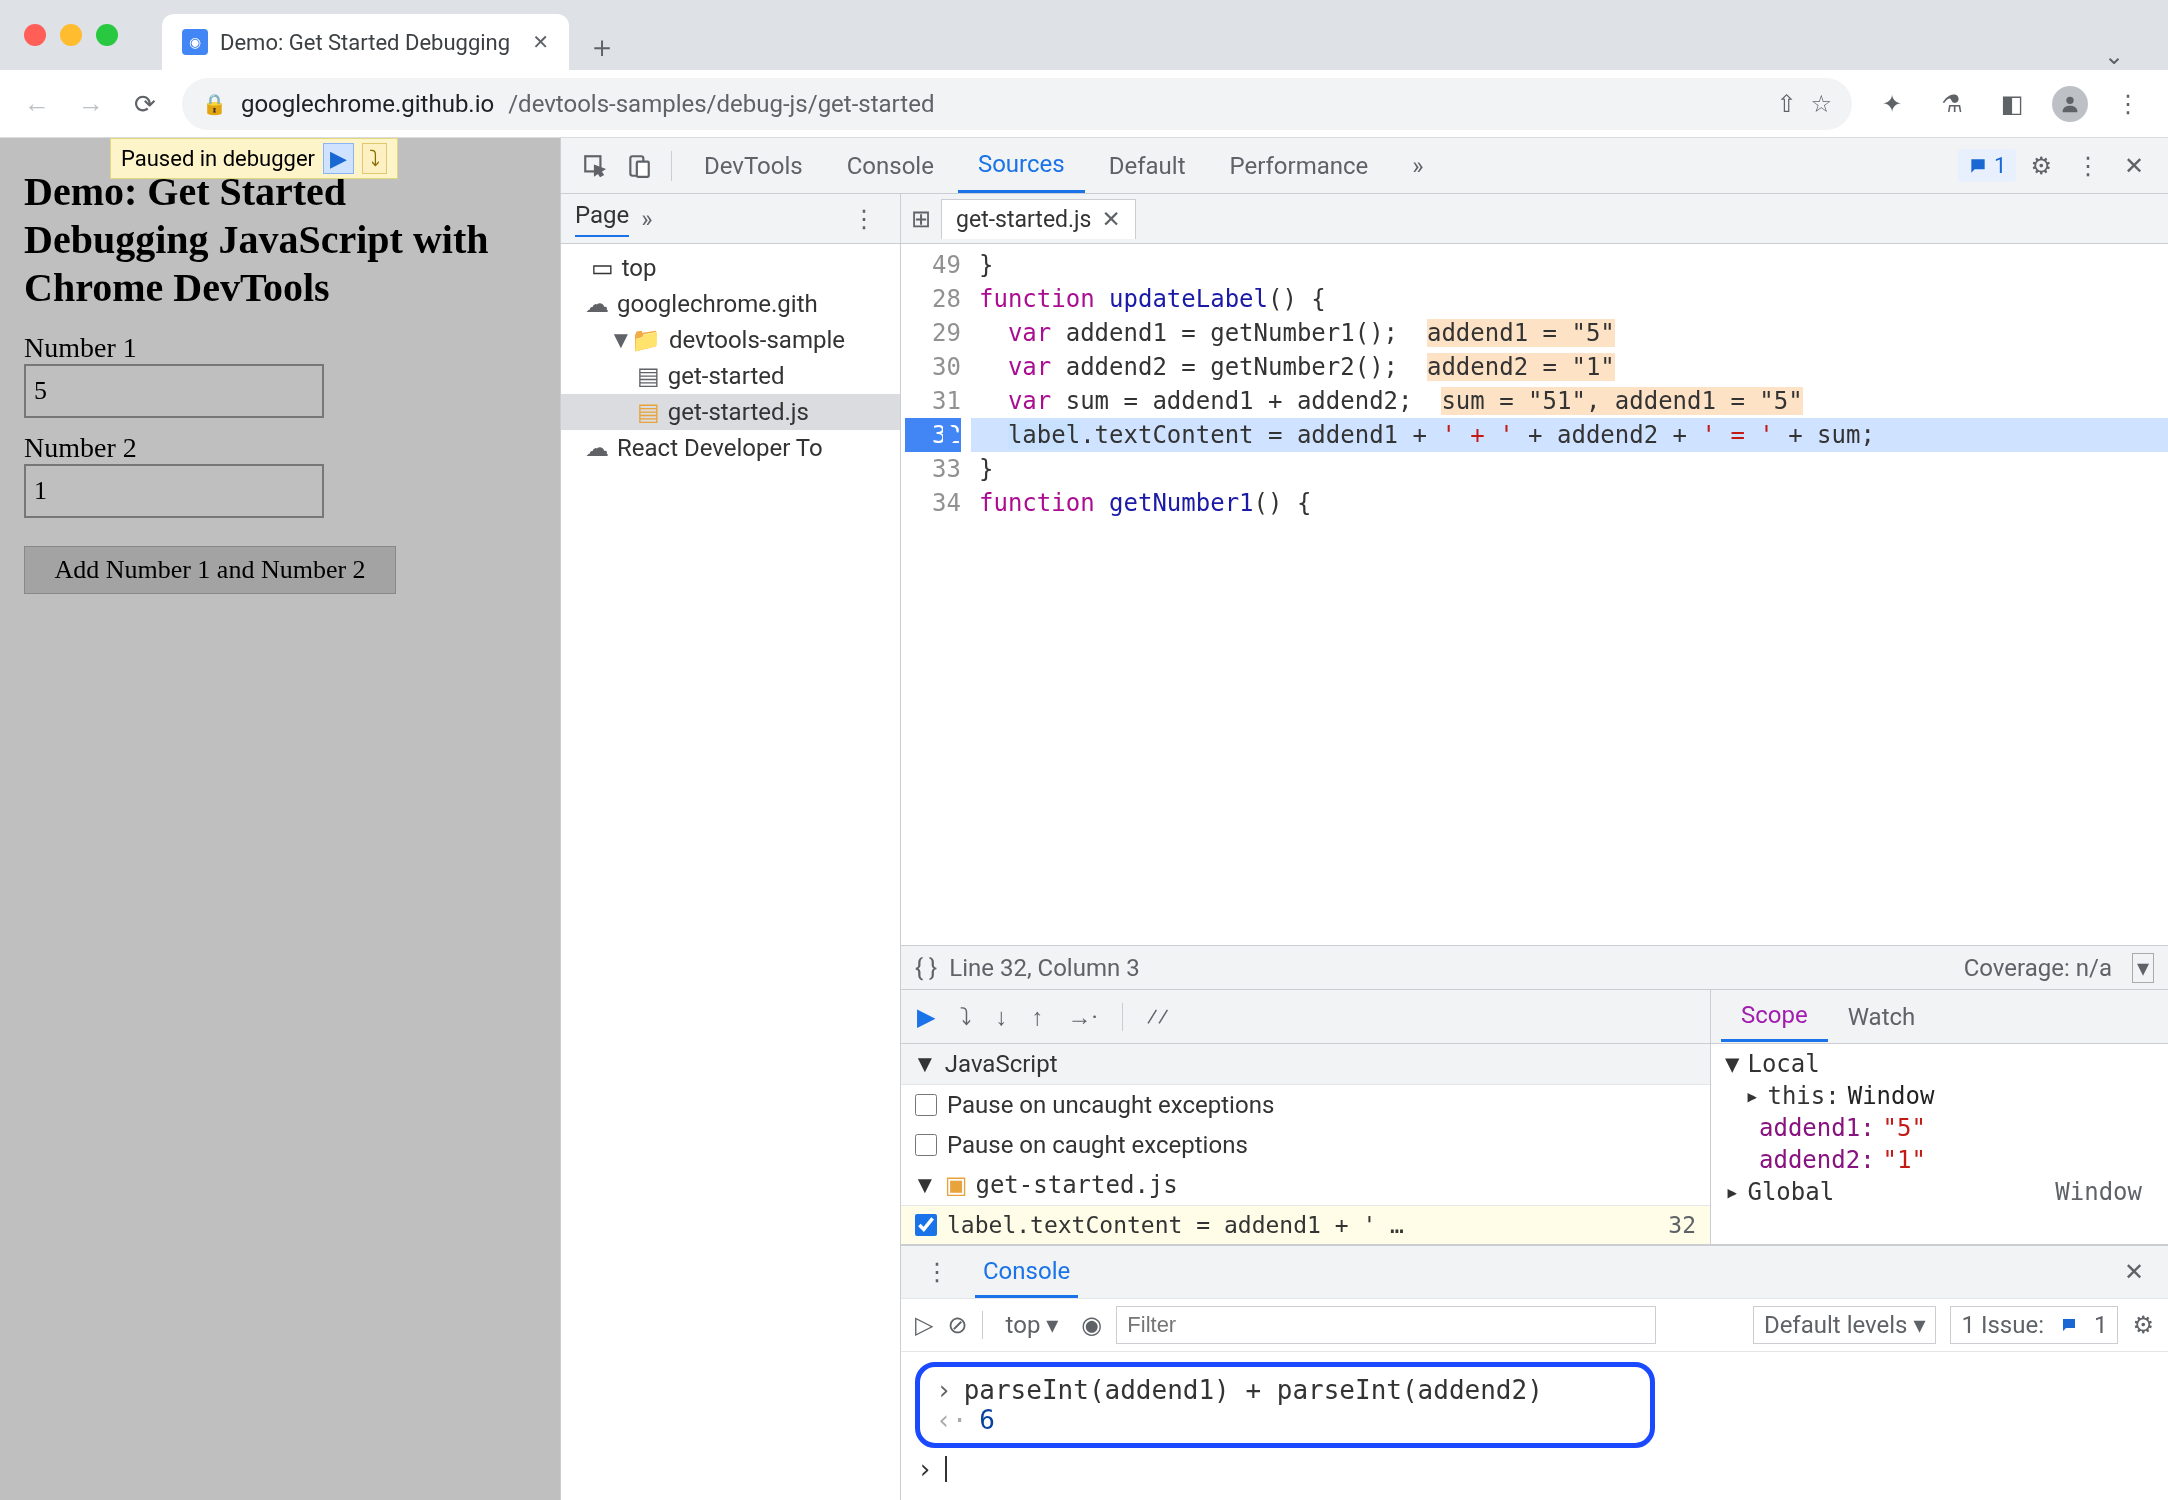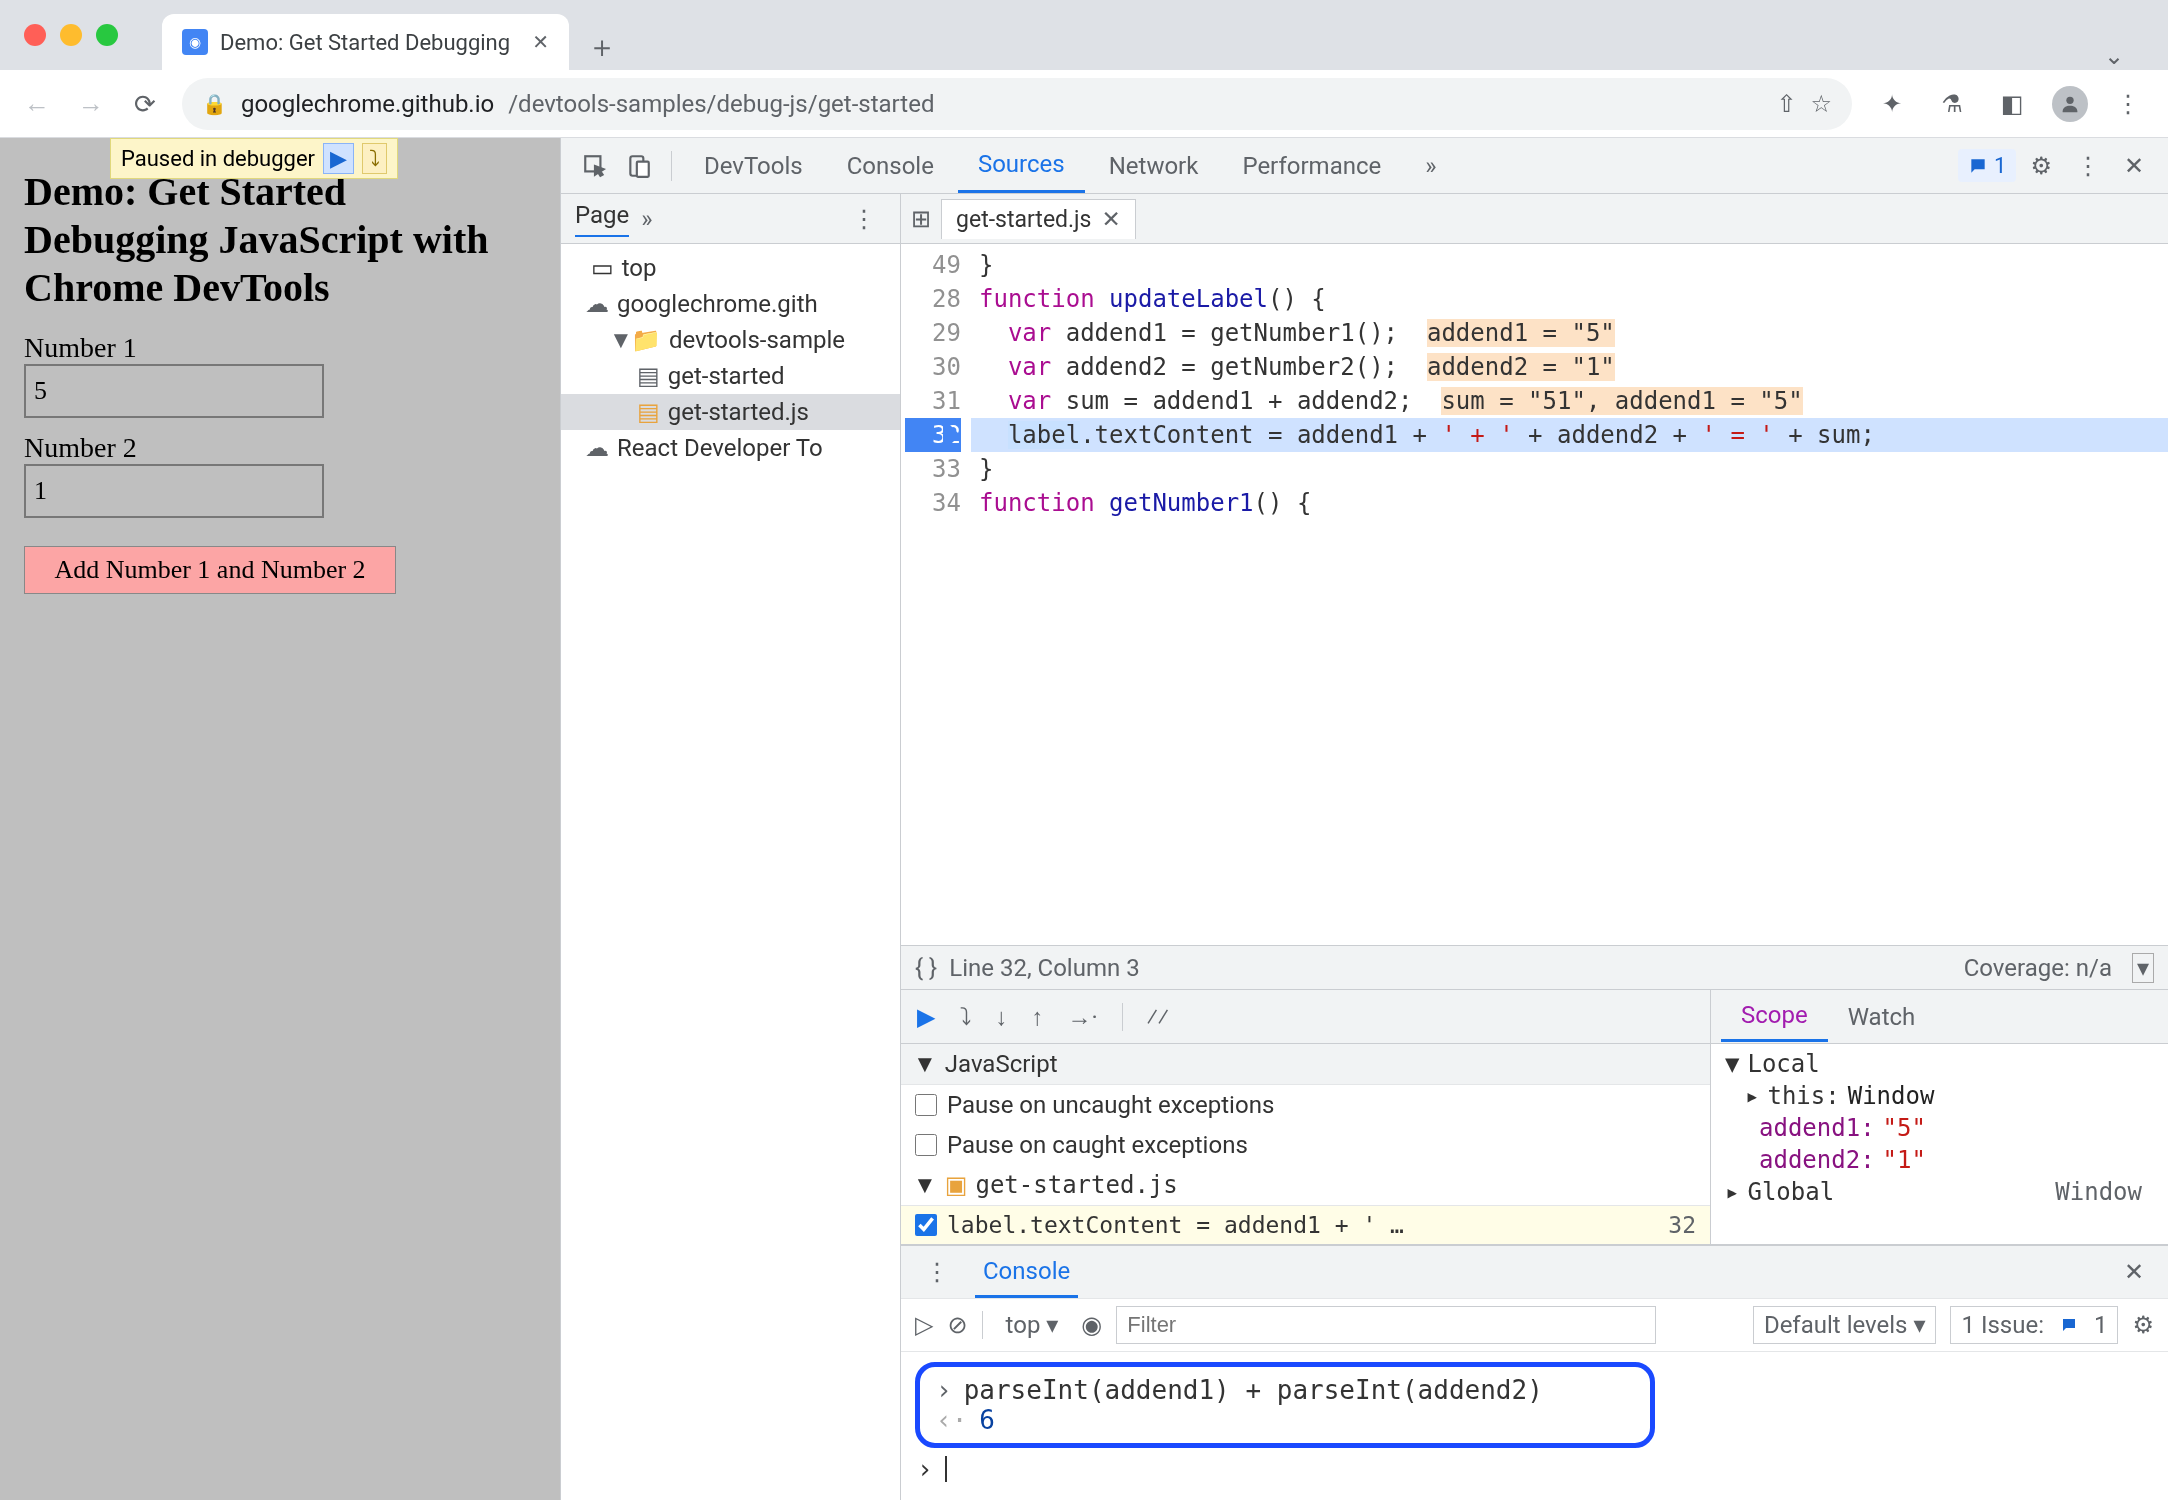--- a/index.html
+++ b/index.html
@@ -29,21 +29,21 @@
   .avatar { width:36px; height:36px; border-radius:50%; background:#bdc1c6; display:flex; align-items:center; justify-content:center; }
 
   
   .content { display:flex; height: calc(100% - 138px); }
   .page { width: 560px; background:#bfbfbf; padding: 20px 24px; position:relative; }
   .paused-badge { position:absolute; top:0; left:110px; background:#fdf5c9; border:1px solid #e0d87c; padding:4px 10px; font-size:22px; display:flex; align-items:center; gap:8px; z-index:2;}
   .paused-badge .pbtn { background:#cfe2ff; border:1px solid #8ab4f8; padding:2px 6px; color:#1967d2;}
   .page h1 { font-family: "Times New Roman", serif; font-size:40px; font-weight:bold; line-height:1.2; margin-bottom:20px; margin-top:10px;}
   .page label { display:block; font-family:"Times New Roman", serif; font-size:28px; margin-top:14px; }
   .page input { width:300px; height:54px; font-size:26px; padding:4px 8px; background:#bfbfbf; border:2px solid #777; font-family:"Times New Roman", serif;}
-  .page button { margin-top:28px; width:372px; height:48px; font-size:26px; font-family:"Times New Roman", serif; background:#fca5a5; border:1px solid #888;}
+  .page button { margin-top:28px; width:372px; height:48px; font-size:26px; font-family:"Times New Roman", serif; background:#a3a3a3; border:1px solid #888;}
 
   
   .devtools { flex:1; display:flex; flex-direction:column; background:#fff; border-left:1px solid #cacdd1; font-size:24px; color:#333;}
   .dt-toolbar { height:56px; display:flex; align-items:center; padding:0 14px; gap:4px; border-bottom:1px solid #cacdd1; background:#f1f3f4;}
   .dt-tab { padding: 12px 20px; color:#5f6368; cursor:pointer; font-size:24px;}
   .dt-tab.active { color:#1a73e8; border-bottom:3px solid #1a73e8; }
   .dt-toolbar .spacer { flex:1; }
   .issuebadge { display:flex; align-items:center; gap:6px; background:#e8f0fe; border-radius:4px; padding:4px 10px; color:#1967d2; font-size:22px;}
   .gear, .dots, .closex { color:#5f6368; padding:0 10px; font-size:24px;}
 
@@ -191,21 +191,21 @@
         <span class="iconbtn">
           <svg width="26" height="26" viewBox="0 0 24 24" stroke="#5f6368" fill="none" stroke-width="2">
               <rect x="4" y="3" width="12" height="18" rx="2"></rect>
               <rect x="10" y="8" width="11" height="14" rx="1" fill="#fff"></rect>
             </svg>
         </span>
         <span style="width:1px;height:30px;background:#cacdd1;margin:0 8px"></span>
         <span class="dt-tab">DevTools</span>
         <span class="dt-tab">Console</span>
         <span class="dt-tab active">Sources</span>
-        <span class="dt-tab">Network</span>
+        <span class="dt-tab">Default</span>
         <span class="dt-tab">Performance</span>
         <span class="dt-tab">»</span>
         <span class="spacer"></span>
         <span class="issuebadge">
           <svg width="20" height="20" viewBox="0 0 24 24" fill="#1967d2">
               <path d="M4 4h16v12H8l-4 4z"></path>
             </svg>
           <span>1</span>
         </span>
         <span class="gear">⚙</span>

